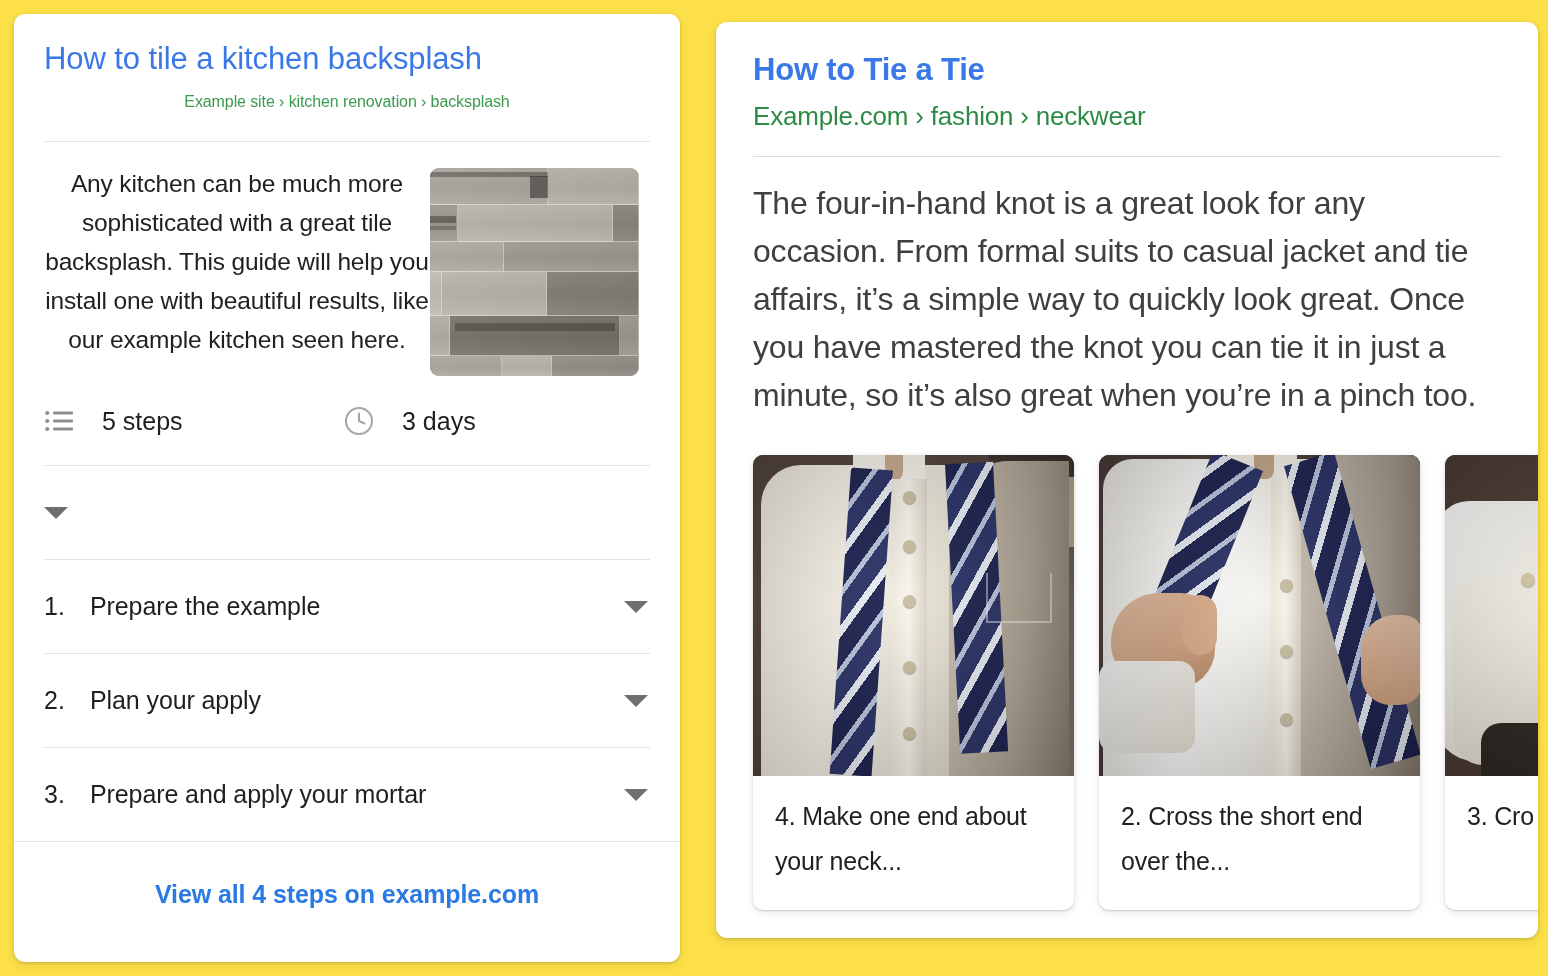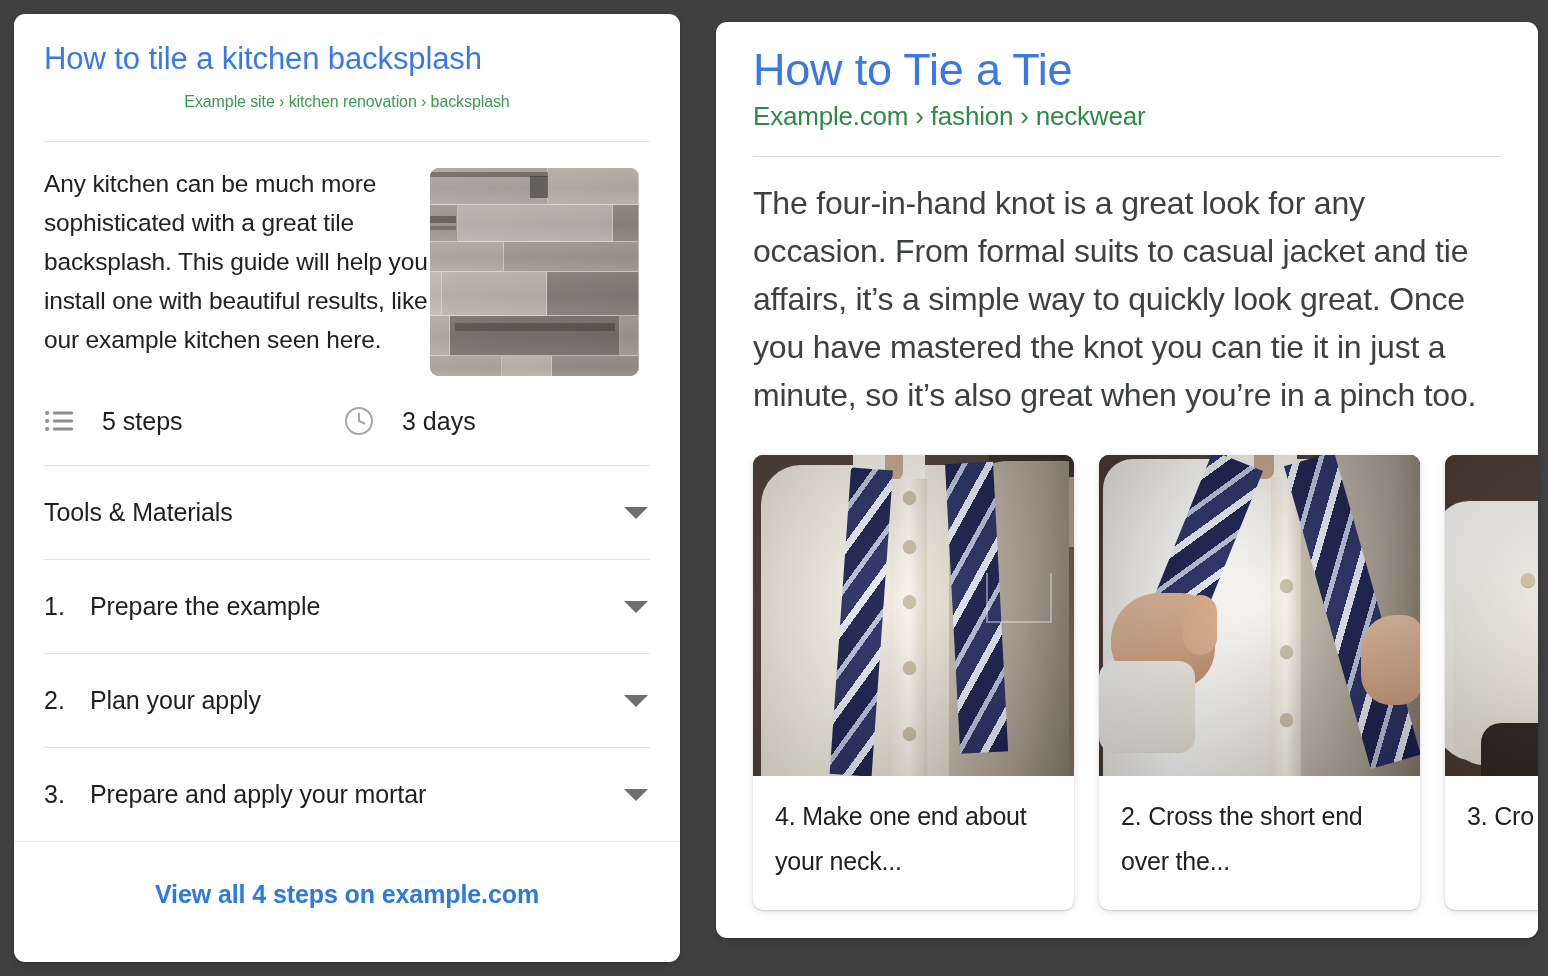--- a/index.html
+++ b/index.html
@@ -10,21 +10,21 @@
     height: 976px;
     overflow: hidden;
     font-family: "Liberation Sans", sans-serif;
     -webkit-font-smoothing: antialiased;
   }
 
   #stage {
     position: relative;
     width: 1548px;
     height: 976px;
-    background: #404040;
+    background: #fde047;
   }
 
   
   .card {
     position: absolute;
     background: #ffffff;
     border-radius: 11px;
     box-shadow: 0 1px 3px rgba(0,0,0,0.14), 0 3px 10px rgba(0,0,0,0.10);
     box-sizing: border-box;
     overflow: hidden;
@@ -63,20 +63,21 @@
     margin: 0 30px;
   }
   .hr-full {
     height: 1px;
     background: #e8e8e8;
   }
 
   .desc-row {
     display: flex;
     padding-top: 22px;
+    text-align: center;
   }
   .desc-text {
     color: #212121;
     font-size: 24.5px;
     line-height: 39px;
     width: 386px;
     letter-spacing: -0.15px;
   }
 
   
@@ -168,23 +169,23 @@
   #right-card {
     left: 716px;
     top: 22px;
     width: 822px;
     height: 916px;
   }
   .rc-pad { padding: 0 37px; }
 
   .rc-title {
     color: #3b78e7;
-    font-size: 45px;
+    font-size: 31px;
     line-height: 40px;
-    font-weight: 400;
+    font-weight: 700;
     padding-top: 28px;
     letter-spacing: -0.2px;
     cursor: pointer;
   }
   .rc-breadcrumb {
     color: #2e8b45;
     font-size: 26px;
     line-height: 32px;
     padding-top: 10px;
     letter-spacing: -0.2px;
@@ -316,21 +317,20 @@
           </span>
           <span class="meta-label">3 days</span>
         </div>
       </div>
     </div>
 
     <div class="hr"></div>
 
     <div class="lc-pad">
       <div class="acc-row">
-        <div class="acc-label plain">Tools &amp; Materials</div>
         <div class="caret"></div>
       </div>
     </div>
     <div class="hr"></div>
 
     <div class="lc-pad">
       <div class="acc-row">
         <div class="acc-num">1.</div>
         <div class="acc-label">Prepare the example</div>
         <div class="caret"></div>

